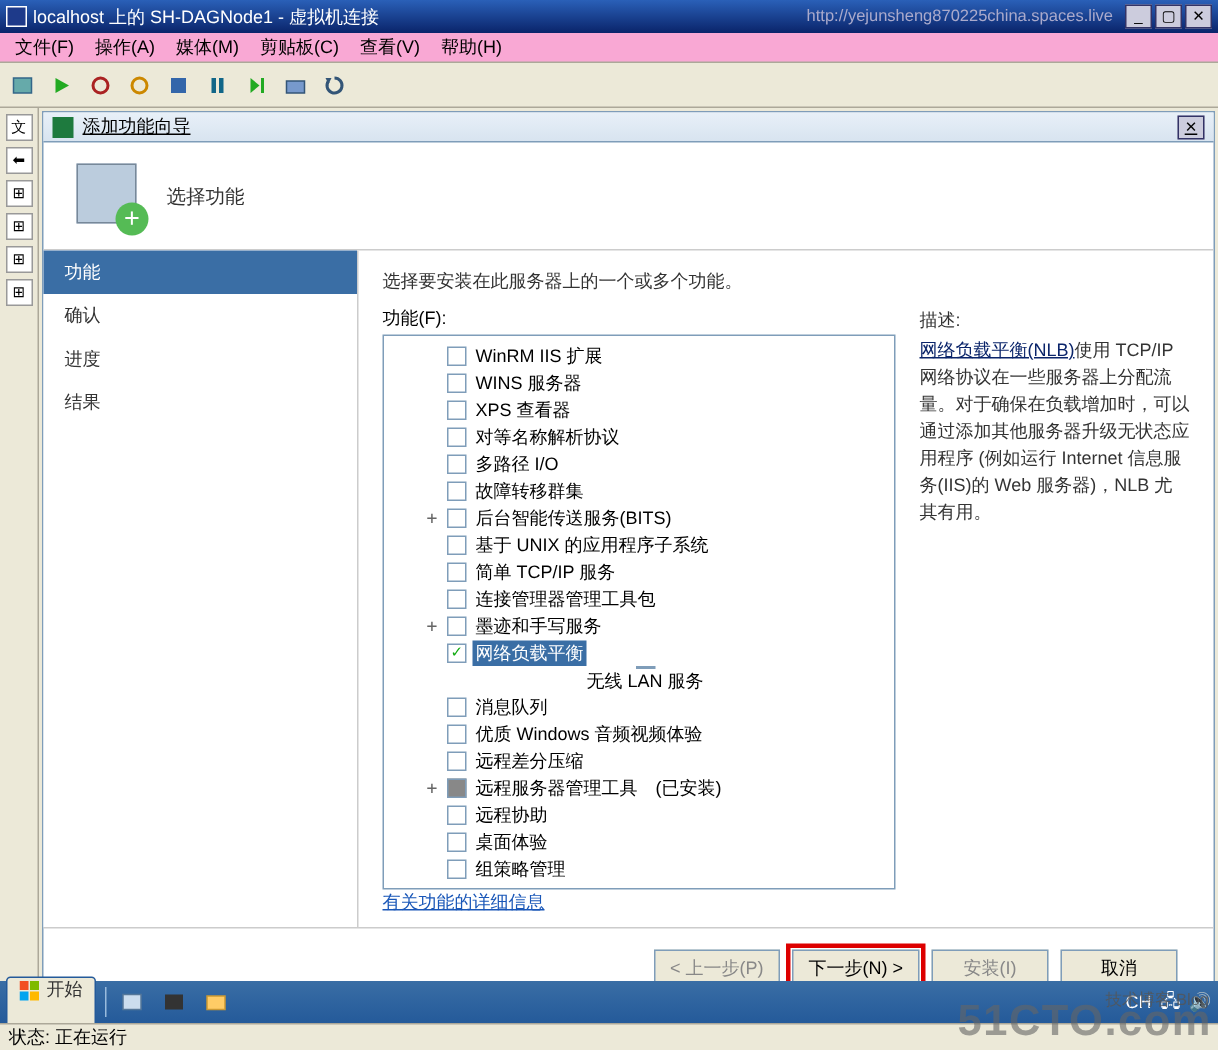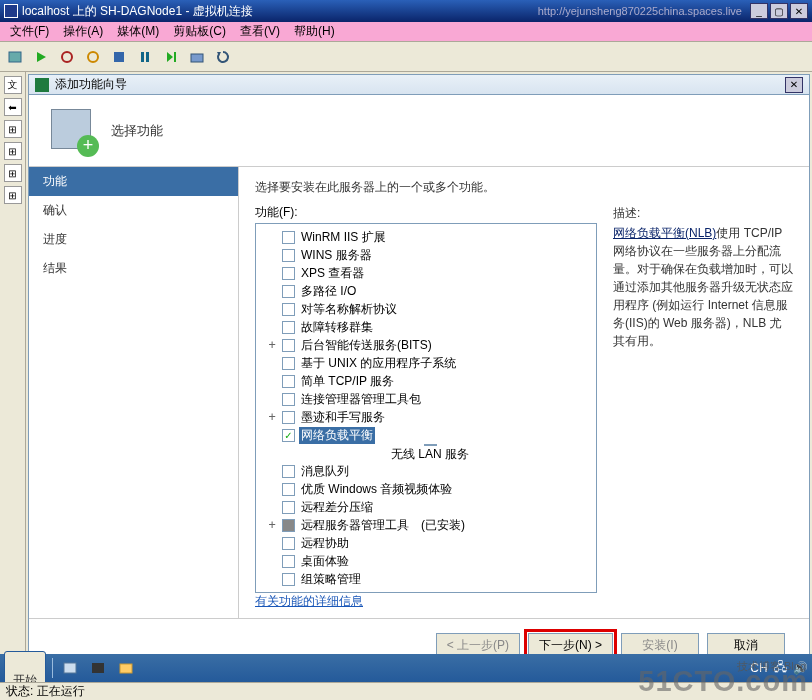--- a/index.html
+++ b/index.html
@@ -11,56 +11,56 @@
   .winbtn { width:18px;height:16px;margin-left:2px;background:#ccd;border:1px solid #336; display:flex;align-items:center;justify-content:center;font-size:10px;color:#000;}
   .menubar { background:#f9a8d4; height:20px; display:flex; align-items:center; padding:0 4px; gap:2px; border-bottom:1px solid #aca899;}
   .menubar span { padding:2px 6px; }
   .toolbar { background:#ece9d8; height:30px; display:flex; align-items:center; padding:0 4px; gap:4px; border-bottom:1px solid #aca899;}
   .tbtn { width:22px;height:22px;border:1px solid transparent;display:flex;align-items:center;justify-content:center;}
   .tbtn svg{width:16px;height:16px;}
   .content-area { position:absolute; top:72px; left:0; right:0; bottom:26px; display:flex; background:#ece9d8;}
   .left-strip { width:26px; background:#ece9d8; border-right:1px solid #aca899; display:flex;flex-direction:column;align-items:center;gap:4px;padding-top:4px;}
   .left-strip .lb { width:18px;height:18px;border:1px solid #999;background:#fff;font-size:10px;display:flex;align-items:center;justify-content:center;}
   .wizard { flex:1; background:#fff; border:1px solid #7f9db9; margin:2px; display:flex; flex-direction:column;}
-  .wiz-title { background:linear-gradient(#e8f0f8,#d8e4f0); height:20px; display:flex;align-items:center;padding:0 6px;border-bottom:1px solid #7f9db9;}
+  .wiz-title { background:linear-gradient(#e8f0f8,#d8e4f0); height:20px; display:flex;align-items:center;padding:0 6px;border-bottom:1px solid #7f9db9;text-decoration:underline;}
   .wiz-title .wicon{width:14px;height:14px;background:#1e7a3e;margin-right:6px;}
   .wiz-header { height:72px; display:flex; align-items:center; padding:0 20px; gap:14px; border-bottom:1px solid #ccc;}
   .hdr-icon { width:48px;height:48px; position:relative;}
   .hdr-icon .box{width:40px;height:40px;background:#bcd;border:1px solid #789;position:absolute;top:2px;left:2px;}
   .hdr-icon .plus{position:absolute;right:-2px;bottom:-2px;width:22px;height:22px;border-radius:50%;background:#5b5;color:#fff;font-size:18px;display:flex;align-items:center;justify-content:center;}
   .hdr-title { font-size:13px;color:#333;}
   .wiz-body { flex:1; display:flex; }
   .nav { width:210px; background:#fff; border-right:1px solid #ccc;}
   .nav-item { padding:6px 14px; color:#333;}
   .nav-item.active { background:#3a6ea5;color:#fff;}
   .main { flex:1; padding:12px 16px 8px 16px; display:flex; flex-direction:column;}
   .instr { color:#333; margin-bottom:8px;}
   .row2 { display:flex; flex:1; gap:16px; min-height:0;}
   .tree-wrap { flex:1; display:flex;flex-direction:column;min-height:0;}
   .tree-label{margin-bottom:2px;}
-  .tree { flex:1; border:1px solid #7f9db9; background:#fff; overflow:auto; padding:4px 2px;}
+  .tree { flex:1; border:1px solid #7f9db9; background:#fff; overflow:auto; padding:4px 18px;}
   .node { display:flex; align-items:center; height:18px; white-space:nowrap;}
   .exp { width:12px;text-align:center;color:#666;font-family:monospace;}
   .cb { width:13px;height:13px;border:1px solid #7f9db9;margin:0 4px;display:flex;align-items:center;justify-content:center;font-size:10px;}
   .cb.checked::after{content:"✓";color:#1a1;}
   .cb.filled{background:#888;}
   .node .lbl{padding:0 2px;}
   .node.selected .lbl{background:#3a6ea5;color:#fff;}
   .desc { width:180px; font-size:12px; color:#333; line-height:1.5;}
   .desc .dh{margin-bottom:2px;}
   .desc a{color:#0a246a;text-decoration:underline;}
   .link-row { }
   .link-row a{color:#1a57b8;text-decoration:underline;}
   .btn-row { border-top:1px solid #ccc; padding:14px 24px; display:flex; justify-content:flex-end; gap:8px;}
   .btn { min-width:78px;height:24px;border:1px solid #7f9db9;background:#ece9d8;display:flex;align-items:center;justify-content:center;padding:0 10px;}
   .btn.disabled{color:#888;}
   .btn.highlight{outline:3px solid #d00;outline-offset:1px;}
   .statusbar{position:absolute;left:0;right:0;bottom:0;height:18px;background:#ece9d8;border-top:1px solid #aca899;display:flex;align-items:flex-start;padding:0 6px;font-size:11px;}
   .taskbar{position:absolute;left:0;right:0;bottom:18px;height:28px;background:linear-gradient(#3a6ea5,#245a9a);display:flex;align-items:center;padding:0 4px;gap:6px;color:#fff;}
-  .start{background:#ece9d8;color:#333;border:1px solid #245a9a;height:22px;display:flex;align-items:flex-end;padding:16px 8px;border-radius:3px;gap:4px;flex-direction:column;}
+  .start{background:#ece9d8;color:#333;border:1px solid #245a9a;height:22px;display:flex;align-items:flex-end;padding:16px 8px;border-radius:3px;gap:4px;}
   .tray{margin-left:auto;display:flex;align-items:center;gap:6px;}
   .watermark{position:absolute;right:4px;bottom:2px;font-size:29px;font-weight:bold;color:#666;opacity:.6;letter-spacing:1px;}
   .watermark2{position:absolute;right:6px;bottom:26px;font-size:11px;color:#555;opacity:.8;}
 </style>
 </head>
 <body>
 
 <div class="titlebar">
   <div class="icon"></div>
   <div class="title">localhost 上的 SH-DAGNode1 - 虚拟机连接</div>
@@ -180,26 +180,26 @@
                   <span class="lbl">WINS 服务器</span>
                 </div>
                 <div class="node" style="padding-left: 8px;">
                   <span class="exp"></span>
                   <span class="cb "></span>
                   <span class="lbl">XPS 查看器</span>
                 </div>
                 <div class="node" style="padding-left: 8px;">
                   <span class="exp"></span>
                   <span class="cb "></span>
+                  <span class="lbl">对等名称解析协议</span>
+                </div>
+                <div class="node" style="padding-left: 8px;">
+                  <span class="exp"></span>
+                  <span class="cb "></span>
                   <span class="lbl">多路径 I/O</span>
-                </div>
-                <div class="node" style="padding-left: 8px;">
-                  <span class="exp"></span>
-                  <span class="cb "></span>
-                  <span class="lbl">对等名称解析协议</span>
                 </div>
                 <div class="node" style="padding-left: 8px;">
                   <span class="exp"></span>
                   <span class="cb "></span>
                   <span class="lbl">故障转移群集</span>
                 </div>
                 <div class="node" style="padding-left: 8px;">
                   <span class="exp">+</span>
                   <span class="cb "></span>
                   <span class="lbl">后台智能传送服务(BITS)</span>

